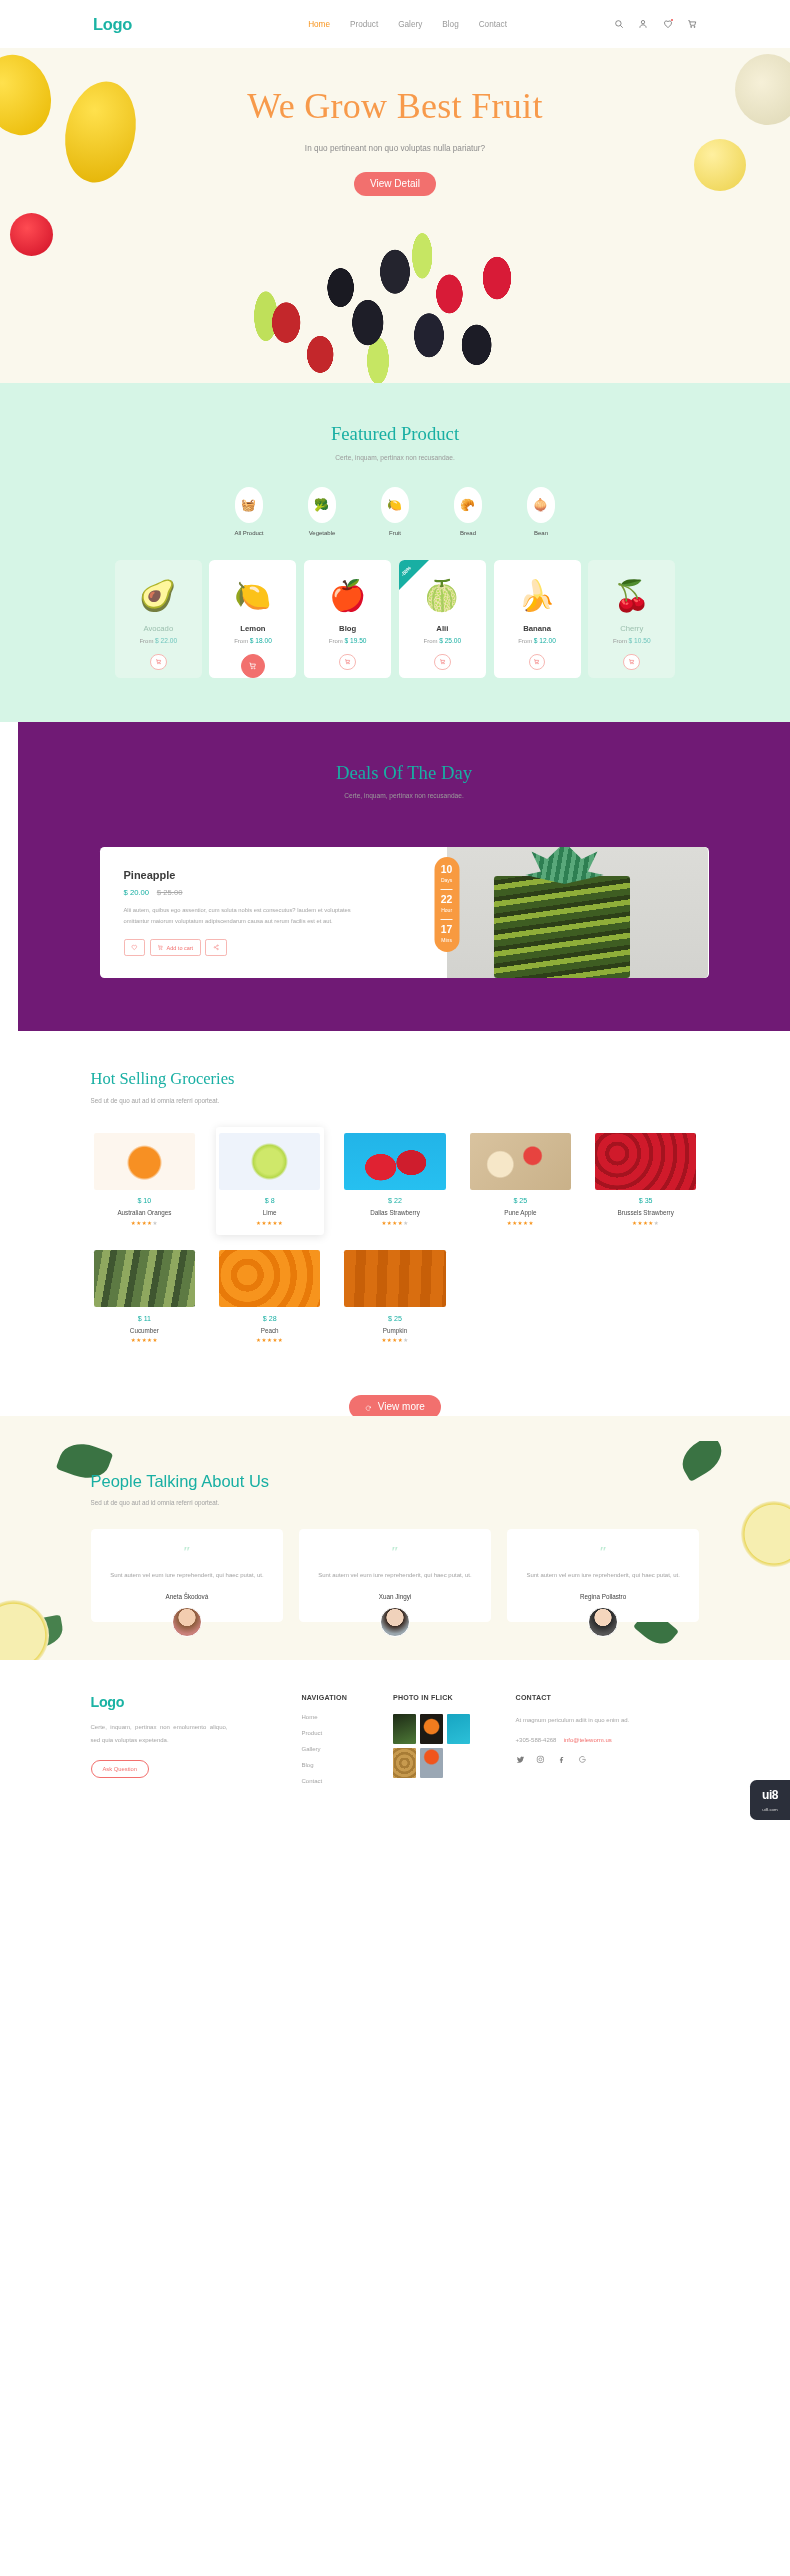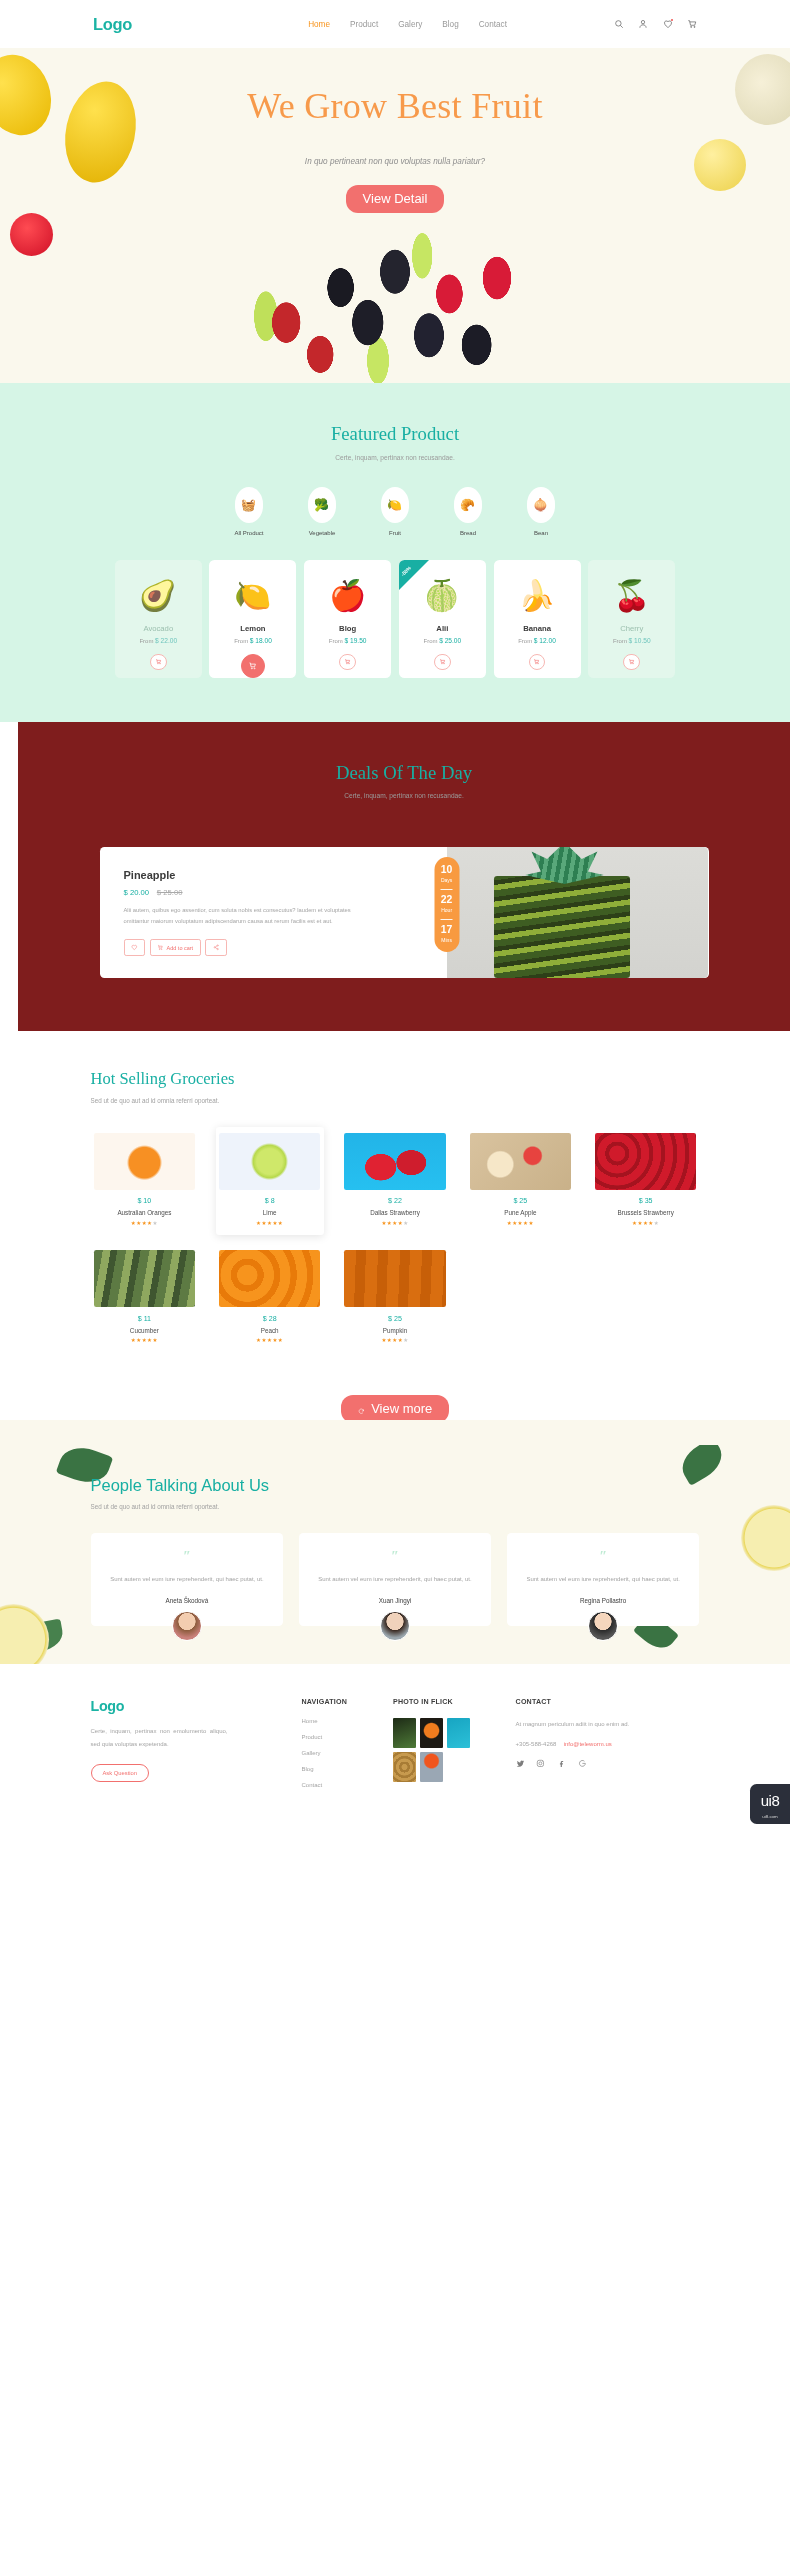--- a/index.html
+++ b/index.html
@@ -29,24 +29,24 @@
 
   
   .hero {
     background:#FAF8ED; position:relative; height: 335px; overflow:hidden;
     text-align:center;
   }
   .hero h1 {
     font-family:"Liberation Serif", serif; font-size: 36px; color:#F79A4B;
     padding-top: 37px; font-weight:400; letter-spacing:0.3px;
   }
-  .hero .sub { font-size:8.2px; color:#8e8e8e; margin-top: 30px; font-style: italic; }
+  .hero .sub { font-size:8.2px; color:#8e8e8e; margin-top: 17px; }
   .btn-coral {
     display:inline-block; background:#F2706E; color:#fff; border:none;
-    border-radius: 12px; padding: 6.6px 16.5px; font-size: 13px; margin-top: 18.7px;
+    border-radius: 12px; padding: 6.6px 16.5px; font-size: 10px; margin-top: 18.7px;
     cursor:pointer;
   }
   .berry-photo {
     position:absolute; left:50%; transform:translateX(-50%); bottom:0;
     width: 340px; height: 159px;
     background:
       radial-gradient(ellipse 20px 28.5px at 18% 62%, #c3272b 0 70%, transparent 72%),
       radial-gradient(ellipse 18.7px 27.4px at 34% 40%, #1a1a22 0 70%, transparent 72%),
       radial-gradient(ellipse 21px 31px at 50% 30%, #24242e 0 70%, transparent 72%),
       radial-gradient(ellipse 18.7px 27.4px at 66% 44%, #d81b37 0 70%, transparent 72%),
@@ -110,21 +110,21 @@
   .badge-50::before {
     content:''; position:absolute; top:0;left:0; border-style:solid;
     border-width: 30px 30px 0 0; border-color:#18AFA3 transparent transparent transparent;
   }
   .badge-50 span {
     position:absolute; color:#fff; font-size:5px; left:1.6px; top:7.7px;
     transform: rotate(-45deg); font-weight:700;
   }
 
   
-  .deals { background:#7f1d1d; padding: 40px 10px 53px; margin-left: 18px; }
+  .deals { background:#701a75; padding: 40px 10px 53px; margin-left: 18px; }
   .deal-card {
     width: 609px; margin: 48px auto 0; background:#fff; border-radius: 4.4px;
     display:flex; position:relative; min-height: 127px;
   }
   .deal-left { padding: 22px 24px; width: 57%; }
   .deal-left h3 { font-size: 11px; font-weight:700; color:#3b3b3b; }
   .deal-prices { margin-top: 6.6px; font-size: 7.7px; }
   .deal-prices .now { color:#18AFA3; }
   .deal-prices .was { color:#a9a9a9; text-decoration: line-through; margin-left: 5.5px; }
   .deal-desc { font-size: 5.8px; color:#a5a5a5; line-height: 2.0; margin-top: 7.7px; width: 242px; }
@@ -252,21 +252,21 @@
   .fphone { font-size: 6px; color:#a5a5a5; margin-top: 10px; }
   .fphone .mail { color:#F2706E; margin-left: 5.5px; }
   .socials { display:flex; gap: 12px; margin-top: 12px; color:#7d7d7d; }
   .socials span { width:8.8px; height:8.8px; display:block; cursor:pointer; }
   .socials svg { width:100%;height:100%; display:block; }
   .ui8 {
     position:absolute; right: 0; bottom: 2.2px; width: 40px; height: 40px;
     background:#2b2f3a; border-radius: 6.6px 0 0 6.6px; color:#fff; text-align:center;
     padding-top: 7.7px;
   }
-  .ui8 .m { font-size: 15px; font-weight:400; letter-spacing:-0.5px; }
+  .ui8 .m { font-size: 12px; font-weight:700; letter-spacing:-0.5px; }
   .ui8 .s { font-size: 4.4px; margin-top: 5.5px; color:#d8d8d8; }
 </style>
 </head>
 <body>
 
 <div class="header">
   <div class="logo">Logo</div>
   <nav class="nav">
     <a href="#" class="active">Home</a>
     <a href="#">Product</a>

